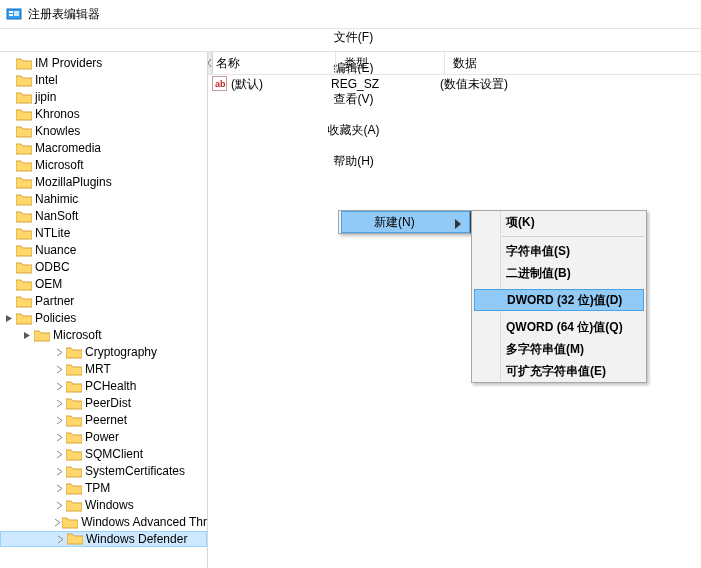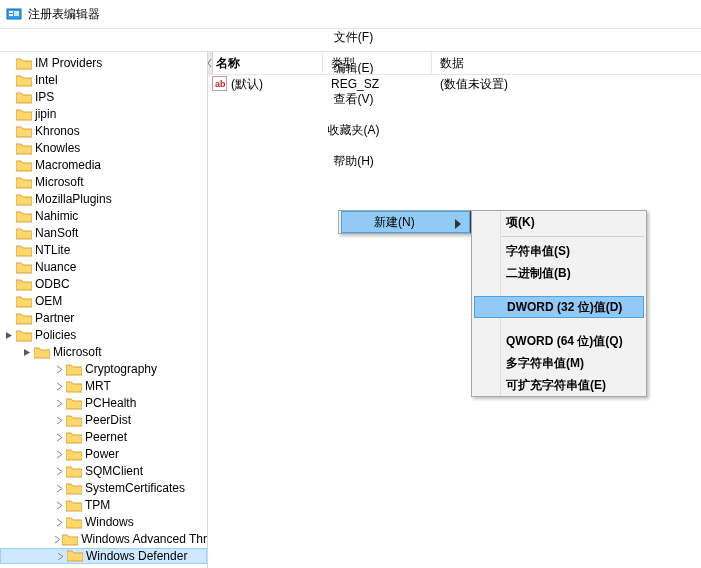--- a/index.html
+++ b/index.html
@@ -6,21 +6,21 @@
 .titlebar{height:28px;background:#fff;display:flex;align-items:center;padding-left:6px;border-bottom:1px solid #e5e5e5;}
 .titlebar .app-icon{width:16px;height:16px;margin-right:6px;}
 .ticon-svg{display:block}
 .menubar{height:22px;display:flex;align-items:center;padding-left:6px;gap:14px;border-bottom:1px solid #e0e0e0;flex-direction:column;}
 .menubar span{cursor:default;}
 .content{display:flex;height:calc(568px - 28px - 22px);}
 .tree{width:207px;border-right:1px solid #d9d9d9;overflow:hidden;padding-top:3px;}
 .details{flex:1;display:flex;flex-direction:column;position:relative;}
 .headers{display:flex;height:22px;border-bottom:1px solid #e5e5e5;align-items:center;}
 .hcol{padding-left:8px;border-right:1px solid #e5e5e5;height:100%;display:flex;align-items:center;cursor:default;box-sizing:border-box;}
-.hcol.h-name{width:115px;font-weight:bold;}
+.hcol.h-name{width:128px;}
 .hcol.h-type{width:109px;}
 .hcol.h-data{flex:1;border-right:none;}
 .rows{flex:1;position:relative;}
 .row{display:flex;align-items:center;height:18px;}
 .row .rc-name{width:115px;display:flex;padding-left:4px;box-sizing:border-box;}
 .row .rc-type{width:109px;padding-left:8px;box-sizing:border-box;}
 .row .rc-data{flex:1;padding-left:8px;}
 .val-icon{width:15px;height:15px;margin-right:4px;flex-shrink:0;}
 .tree-item{display:flex;align-items:center;height:17px;line-height:17px;white-space:nowrap;cursor:default;}
 .tree-item .expander{width:14px;display:flex;align-items:center;justify-content:center;}
@@ -33,21 +33,21 @@
 .extra-collapse{position:absolute;left:0;top:0;width:4px;height:22px;background:#e9e9e9;border-right:1px solid #d0d0d0;cursor:pointer;display:flex;align-items:center;justify-content:center;}
 .extra-collapse svg{display:block}
 .context-parent{position:absolute;left:130px;top:135px;width:133px;background:#404040;border:1px solid #a7a7a7;box-shadow:2px 2px 3px rgba(0,0,0,.25);}
 .context-parent .strip{position:absolute;left:0;top:0;bottom:0;width:28px;background:#f2f2f2;border-right:1px solid #dcdcdc;}
 .ctx-item{position:relative;height:22px;display:flex;align-items:center;padding-left:34px;z-index:1;}
 .ctx-item.highlight{background:#91c9f7;border:1px solid #4aa3e6;margin:0 2px;padding-left:32px;height:20px;}
 .ctx-item .chev{position:absolute;right:8px;top:6px;}
 .context-child{position:absolute;left:263px;top:135px;width:174px;background:#f2f2f2;border:1px solid #a7a7a7;box-shadow:2px 2px 3px rgba(0,0,0,.25);}
 .context-child .strip{position:absolute;left:0;top:0;bottom:0;width:28px;background:#f2f2f2;border-right:1px solid #dcdcdc;}
 .ctx2-item{position:relative;height:22px;display:flex;align-items:center;padding-left:34px;z-index:1;font-weight:bold;}
-.ctx2-item.highlight{background:#91c9f7;border:1px solid #4aa3e6;margin:12px 2px;padding-left:32px;height:20px;}
+.ctx2-item.highlight{background:#91c9f7;border:1px solid #4aa3e6;margin:5px 2px;padding-left:32px;height:20px;}
 .ctx-sep{height:1px;background:#d0d0d0;margin:3px 2px 3px 30px;position:relative;z-index:1;}
 </style>
 </head>
 <body>
 
 <div class="titlebar">
   <span class="app-icon">
     <svg class="ticon-svg" width="16" height="16" viewBox="0 0 16 16">
       <rect x="1" y="3" width="14" height="10" fill="#2e9df7" stroke="#1b6fb3"></rect>
       <rect x="3" y="5" width="4" height="2" fill="#fff"></rect>
@@ -80,29 +80,20 @@
           <span>IM Providers</span>
         </div>
         <div class="tree-item ind0">
           <span class="expander"></span>
           <span class="fold">
             <svg width="16" height="13" viewBox="0 0 16 13">
               <path d="M0 2h5l2 2h9v8H0z" fill="#ffd76b" stroke="#d9a33a"></path>
             </svg>
           </span>
           <span>Intel</span>
-        </div>
-        <div class="tree-item ind0">
-          <span class="expander"></span>
-          <span class="fold">
-            <svg width="16" height="13" viewBox="0 0 16 13">
-              <path d="M0 2h5l2 2h9v8H0z" fill="#ffd76b" stroke="#d9a33a"></path>
-            </svg>
-          </span>
-          <span>IPS</span>
         </div>
         <div class="tree-item ind0">
           <span class="expander"></span>
           <span class="fold">
             <svg width="16" height="13" viewBox="0 0 16 13">
               <path d="M0 2h5l2 2h9v8H0z" fill="#ffd76b" stroke="#d9a33a"></path>
             </svg>
           </span>
           <span>jipin</span>
         </div>

